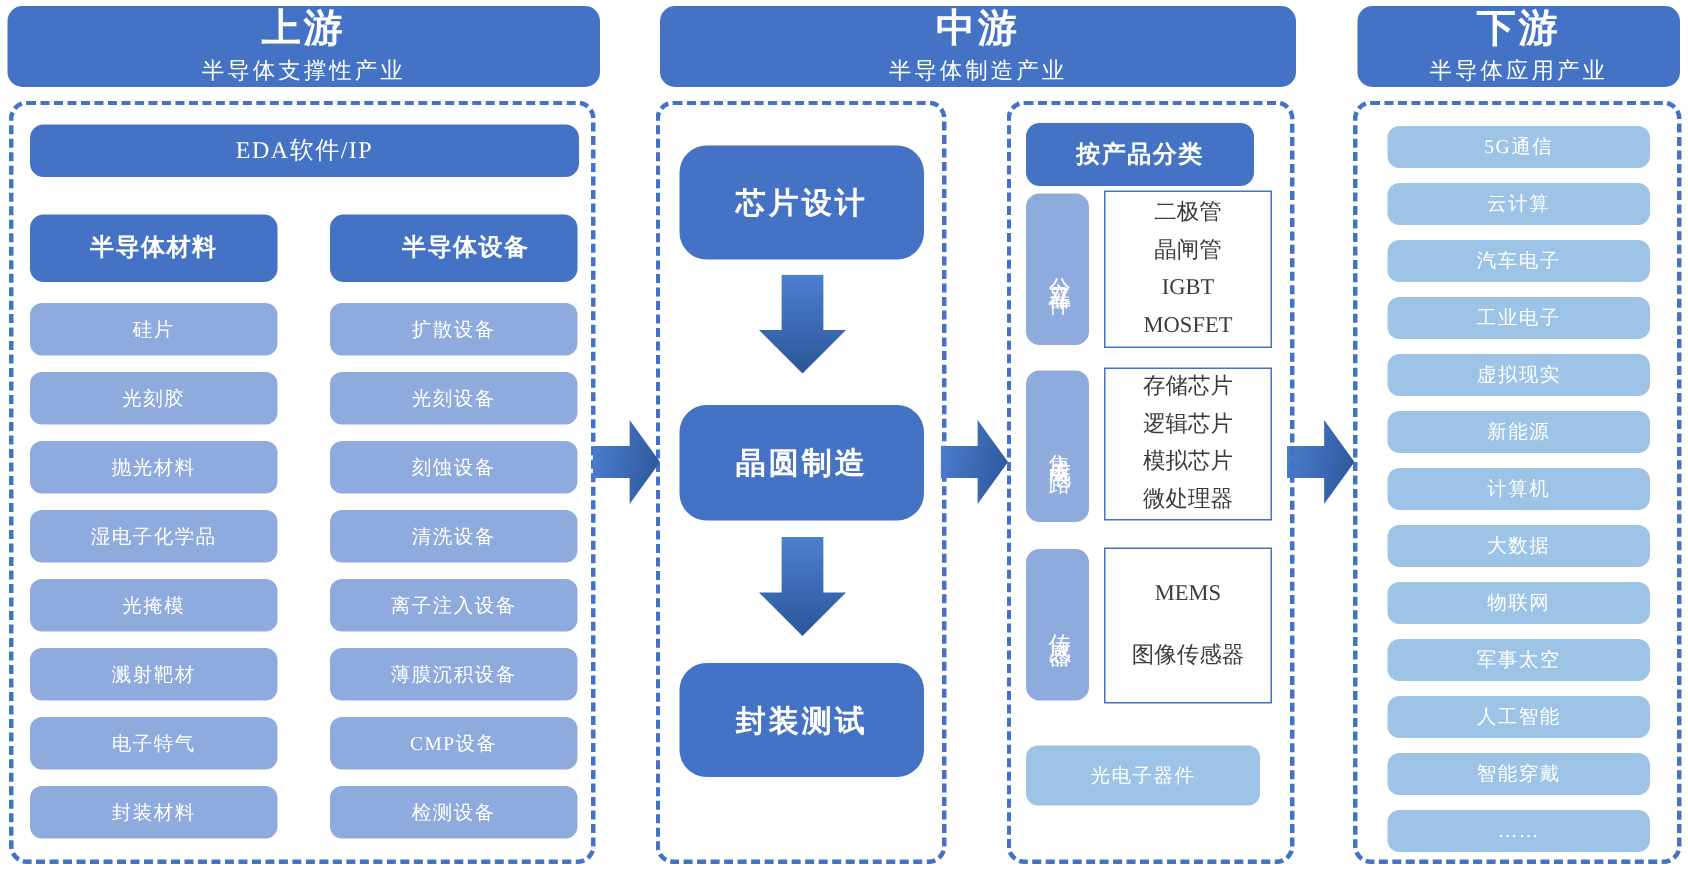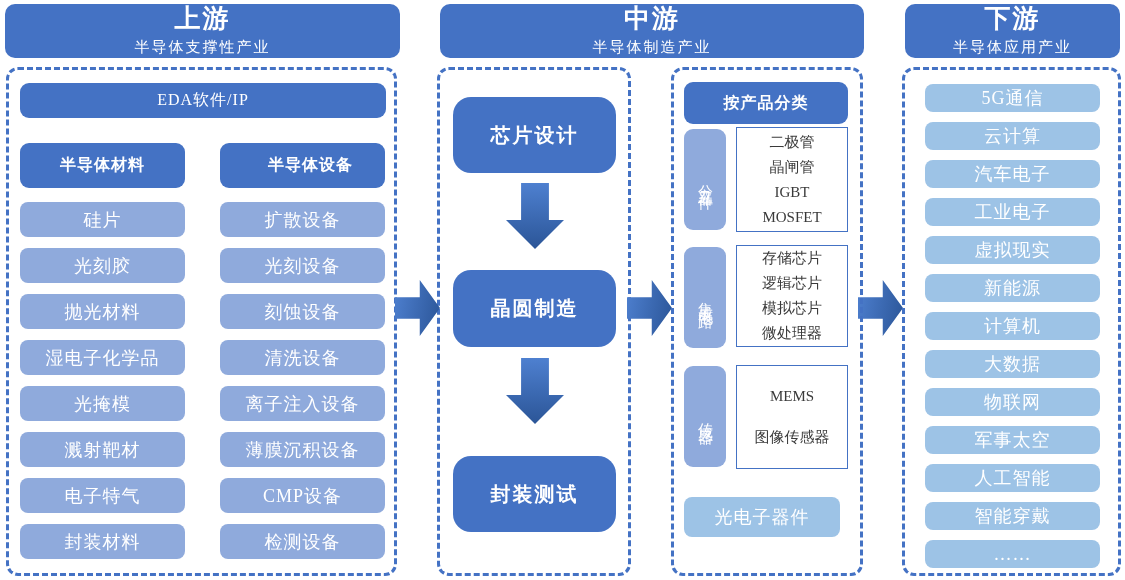--- a/index.html
+++ b/index.html
@@ -24,21 +24,21 @@
   
   .dashed {
     border: 3px dashed var(--primary, #4472C4);
     border-radius: 12px;
   }
 
   
   .pill {
     border-radius: 8px; color: #fff;
     display: flex; align-items: center; justify-content: center;
-    font-size: 18px; letter-spacing: 1px;
+    font-size: 13px; letter-spacing: 1px;
   }
   .pill.dark  { background: var(--primary, #4472C4); font-weight: bold; font-size: 16px; border-radius: 9px; }
   .pill.mid   { background: var(--medium, #8FAADC); }
   .pill.light { background: var(--light, #9DC3E6); }
 
   .vlist { display: flex; flex-direction: column; gap: 11px; }
   .vlist .pill { height: 35px; }
   .vlist13 { display: flex; flex-direction: column; gap: 10px; }
   .vlist13 .pill { height: 28px; }
 
@@ -115,29 +115,29 @@
   <div class="t">中游</div>
   <div class="s">半导体制造产业</div>
 </div>
 
 <div class="abs dashed" style="left:437px; top:67px; width:194px; height:509px;"></div>
 
 <div class="abs flowbox" style="left:453px; top:97px; width:163px; height:76px;">芯片设计</div>
 <div class="abs arrow-d" style="left:506px; top:183px; width:58px; height:66px;"></div>
 <div class="abs flowbox" style="left:453px; top:270px; width:163px; height:77px;">晶圆制造</div>
 <div class="abs arrow-d" style="left:506px; top:358px; width:58px; height:66px;"></div>
-<div class="abs flowbox" style="left:453px; top:456px; width:163px; height:76px;">封装测试</div>
+<div class="abs flowbox" style="left:453px; top:442px; width:163px; height:76px;">封装测试</div>
 
 <div class="abs arrow-r" style="left:395px; top:280px; width:45px; height:56px;"></div>
 <div class="abs arrow-r" style="left:627px; top:280px; width:45px; height:56px;"></div>
 <div class="abs arrow-r" style="left:858px; top:280px; width:45px; height:56px;"></div>
 
 <div class="abs dashed" style="left:671px; top:67px; width:192px; height:509px;"></div>
 
-<div class="abs pill dark" style="left:684px; top:82px; width:164px; height:42px;">按产品分类</div>
+<div class="abs pill dark" style="left:684px; top:82px; width:152px; height:42px;">按产品分类</div>
 
 <div class="abs vpill" style="left:684px; top:129px; width:42px; height:101px;">分立器件</div>
 <div class="abs whitebox" style="left:736px; top:127px; width:112px; height:105px;">
   <div>二极管</div>
   <div>晶闸管</div>
   <div>IGBT</div>
   <div>MOSFET</div>
 </div>
 
 <div class="abs vpill" style="left:684px; top:247px; width:42px; height:101px;">集成电路</div>

